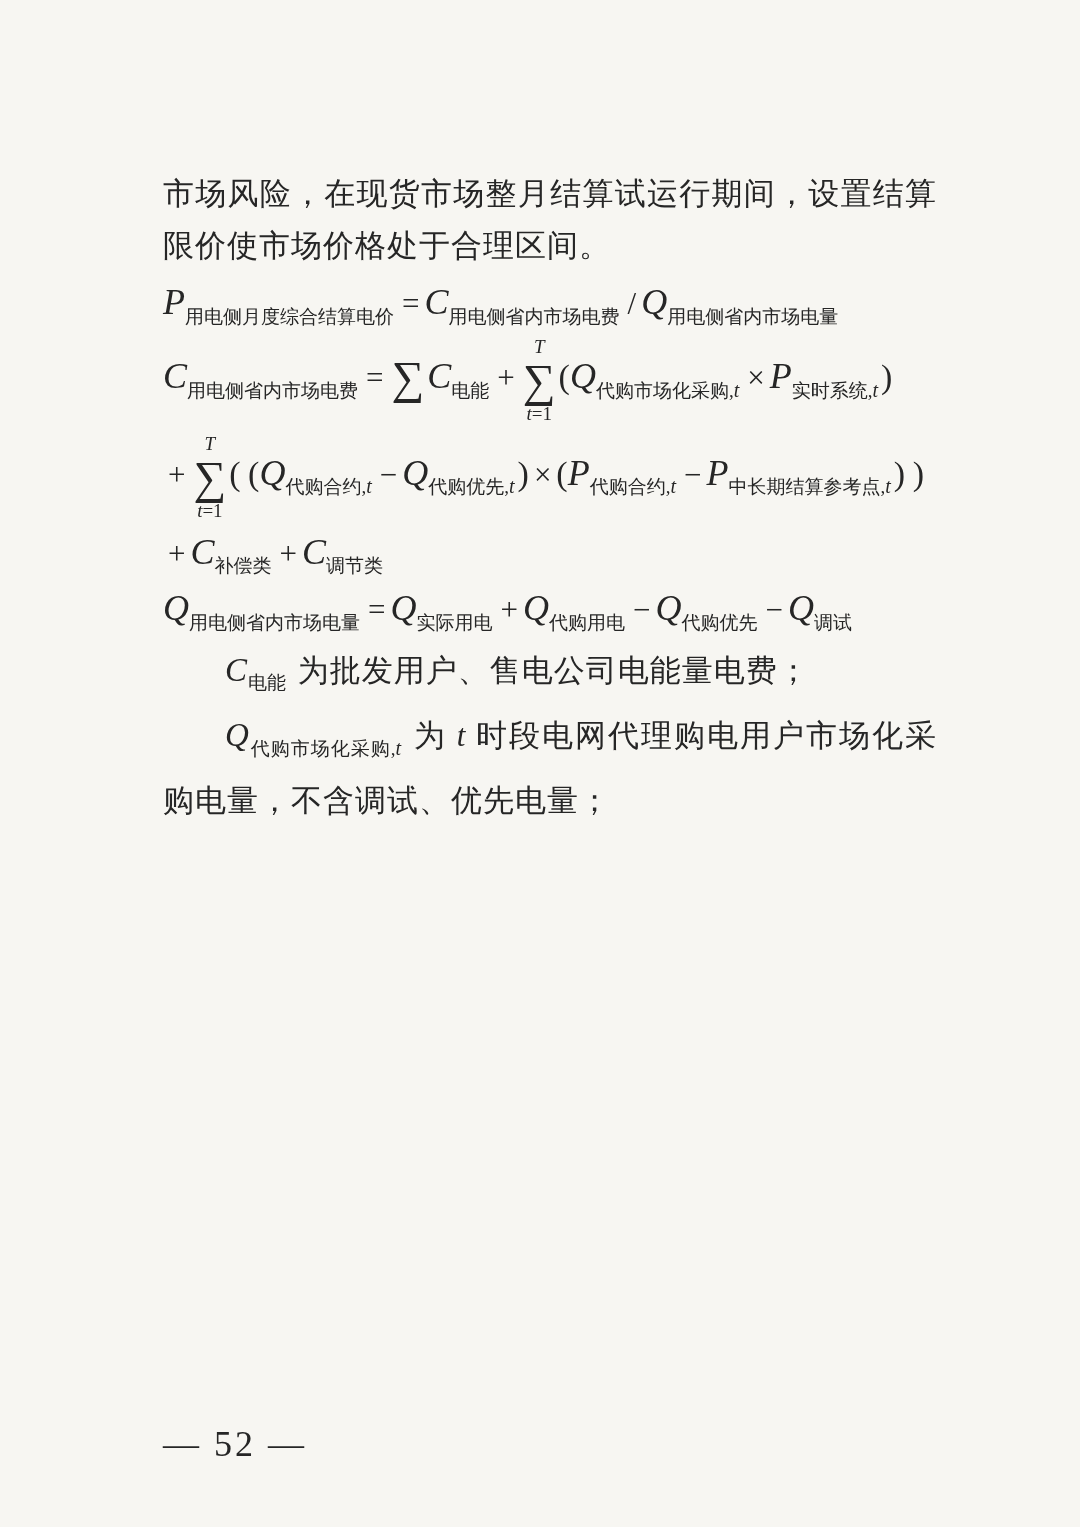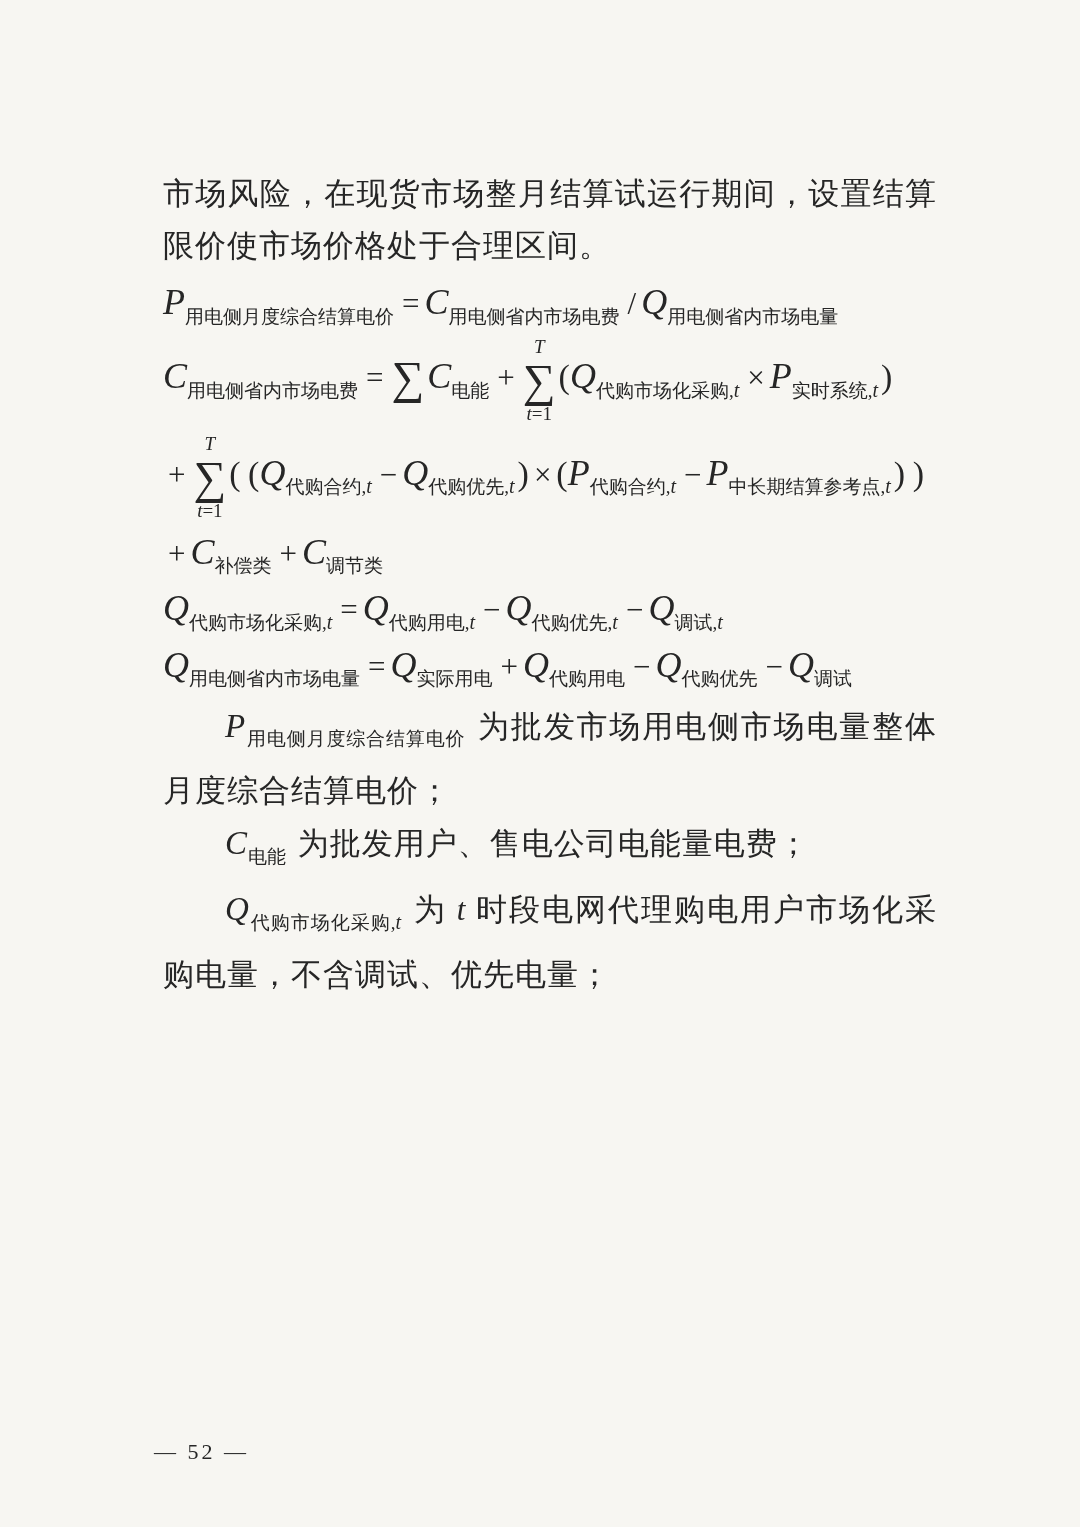--- a/index.html
+++ b/index.html
@@ -69,23 +69,23 @@
     font-size:46px;
     line-height:1;
     font-style:normal;
   }
   .sum-top,.sum-bot{
     font-size:19px;
     line-height:1.1;
   }
   .page-footer{
     position:absolute;
-    left:154px;
+    left:163px;
     bottom:90px;
-    font-size:22px;
+    font-size:36px;
     letter-spacing:3px;
   }
 </style>
 </head>
 <body>
 
 <div class="page">
   <main class="content">
       <p class="para">市场风险，在现货市场整月结算试运行期间，设置结算限价使市场价格处于合理区间。</p>
       <div class="formula"><span class="mvar">P</span><span class="msub">用电侧月度综合结算电价</span><span class="mop">=</span><span class="mvar">C</span><span class="msub">用电侧省内市场电费</span><span class="mop">/</span><span class="mvar">Q</span><span class="msub">用电侧省内市场电量</span></div>
@@ -95,20 +95,18 @@
           <span class="sum-top"><i>T</i></span>
           <span class="sum-sig">∑</span>
           <span class="sum-bot"><i>t</i>=1</span>
         </span><span class="mpar">(</span><span class="mvar">Q</span><span class="msub">代购市场化采购,<i>t</i></span><span class="mop">×</span><span class="mvar">P</span><span class="msub">实时系统,<i>t</i></span><span class="mpar">)</span></div>
       <div class="formula"><span class="mop">+</span><span class="msum limits">
           <span class="sum-top"><i>T</i></span>
           <span class="sum-sig">∑</span>
           <span class="sum-bot"><i>t</i>=1</span>
         </span><span class="mpar">(</span>  <span class="mpar">(</span><span class="mvar">Q</span><span class="msub">代购合约,<i>t</i></span><span class="mop">−</span><span class="mvar">Q</span><span class="msub">代购优先,<i>t</i></span><span class="mpar">)</span><span class="mop">×</span><span class="mpar">(</span><span class="mvar">P</span><span class="msub">代购合约,<i>t</i></span><span class="mop">−</span><span class="mvar">P</span><span class="msub">中长期结算参考点,<i>t</i></span><span class="mpar">)</span>  <span class="mpar">)</span></div>
       <div class="formula"><span class="mop">+</span><span class="mvar">C</span><span class="msub">补偿类</span><span class="mop">+</span><span class="mvar">C</span><span class="msub">调节类</span></div>
-      <div class="formula"><span class="mvar">Q</span><span class="msub">代购市场化采购,<i>t</i></span><span class="mop">=</span><span class="mvar">Q</span><span class="msub">代购用电,<i>t</i></span><span class="mop">−</span><span class="mvar">Q</span><span class="msub">代购优先,<i>t</i></span><span class="mop">−</span><span class="mvar">Q</span><span class="msub">调试,<i>t</i></span></div>
       <div class="formula"><span class="mvar">Q</span><span class="msub">用电侧省内市场电量</span><span class="mop">=</span><span class="mvar">Q</span><span class="msub">实际用电</span><span class="mop">+</span><span class="mvar">Q</span><span class="msub">代购用电</span><span class="mop">−</span><span class="mvar">Q</span><span class="msub">代购优先</span><span class="mop">−</span><span class="mvar">Q</span><span class="msub">调试</span></div>
-      <p class="para indent"><span class="mvar">P</span><span class="msub">用电侧月度综合结算电价</span> 为批发市场用电侧市场电量整体月度综合结算电价；</p>
       <p class="para indent"><span class="mvar">C</span><span class="msub">电能</span> 为批发用户、售电公司电能量电费；</p>
       <p class="para indent"><span class="mvar">Q</span><span class="msub">代购市场化采购,<i>t</i></span> 为 <i class="mit">t</i> 时段电网代理购电用户市场化采购电量，不含调试、优先电量；</p>
     </main>
   <div class="page-footer">— 52 —</div>
 </div>
 
 </body></html>

